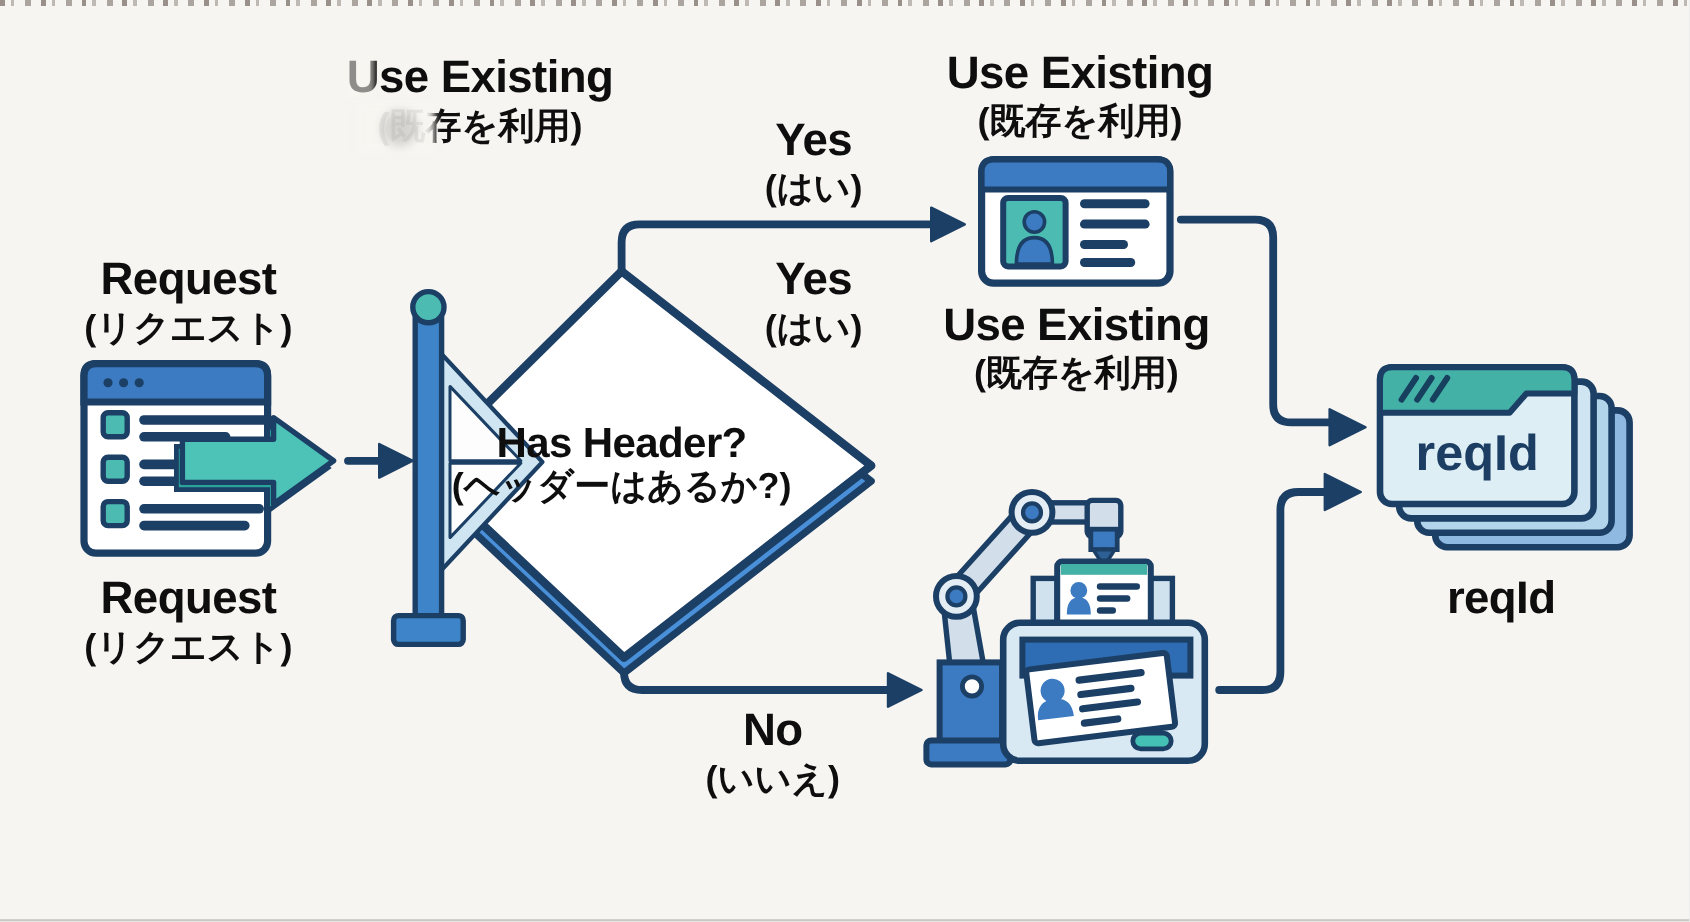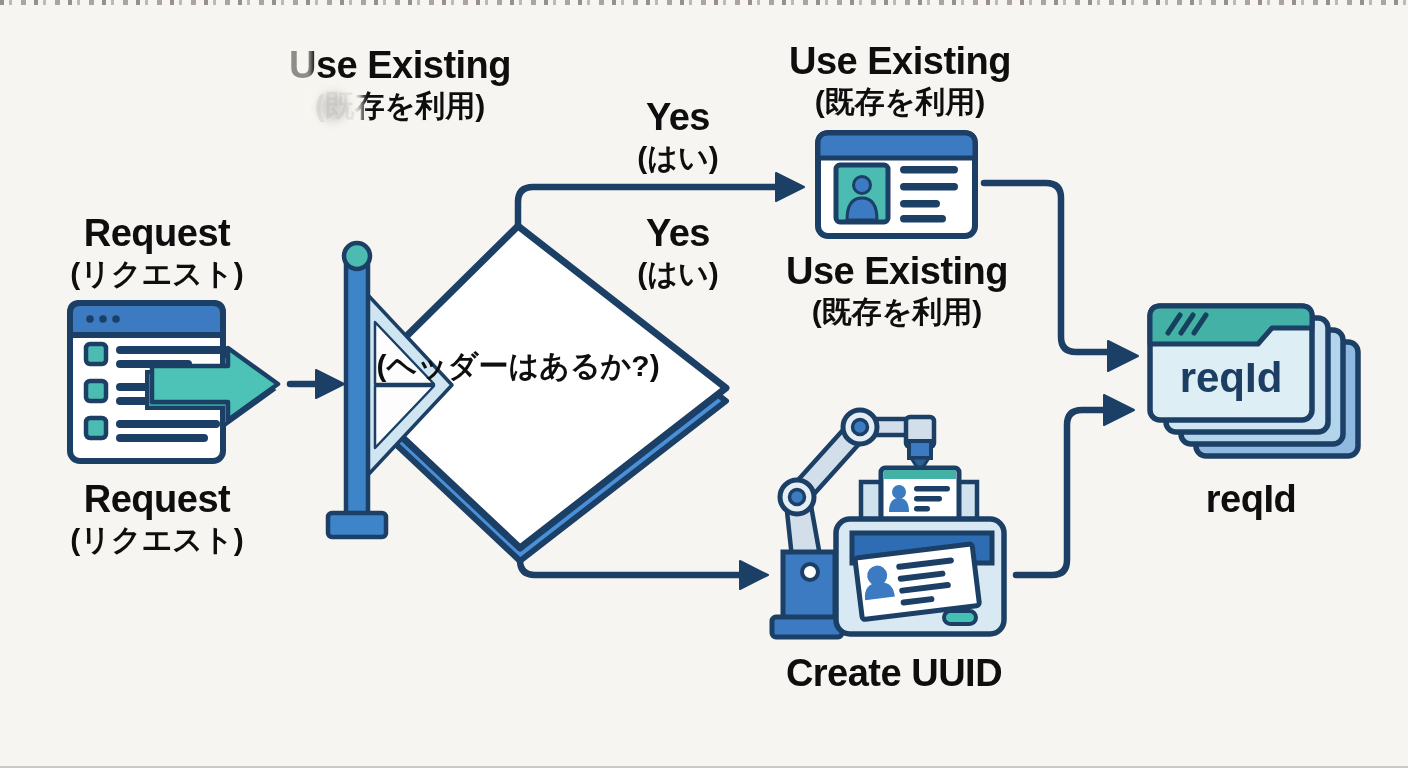--- a/index.html
+++ b/index.html
@@ -207,26 +207,30 @@
     <span class="en">Request</span>
     <span class="ja">(リクエスト)</span>
   </div>
 
   <div class="lbl" style="left:37px; top:478px; width:240px;">
     <span class="en">Request</span>
     <span class="ja">(リクエスト)</span>
   </div>
 
   <div class="lbl diamond" style="left:378px; top:350px; width:280px;">
+    <span class="en">Has Header?</span>
     <span class="ja">(ヘッダーはあるか?)</span>
   </div>
 
+  <div class="lbl" style="left:554px; top:588px; width:180px;">
+    <span class="en">No</span>
+    <span class="ja">(いいえ)</span>
+  </div>
 
   <div class="lbl" style="left:744px; top:652px; width:300px;">
-    <span class="en">Create UUID</span>
   </div>
 
   <div class="lbl" style="left:1121px; top:478px; width:260px;">
     <span class="en">reqId</span>
   </div>
 
   <div class="fade-light" style="left:286px; top:46px; width:26px; height:40px;"></div>
   <div class="fade" style="left:298px; top:84px; width:64px; height:44px;"></div>
   <div class="smudge" style="left:318px; top:92px; width:30px; height:30px;"></div>
 

